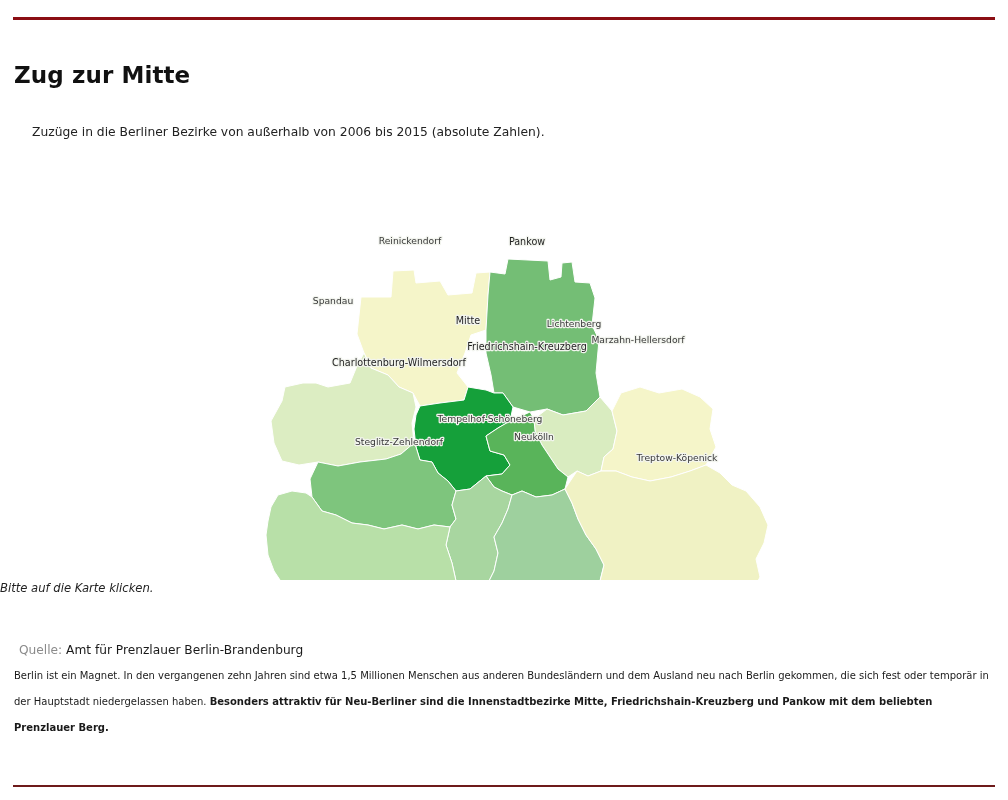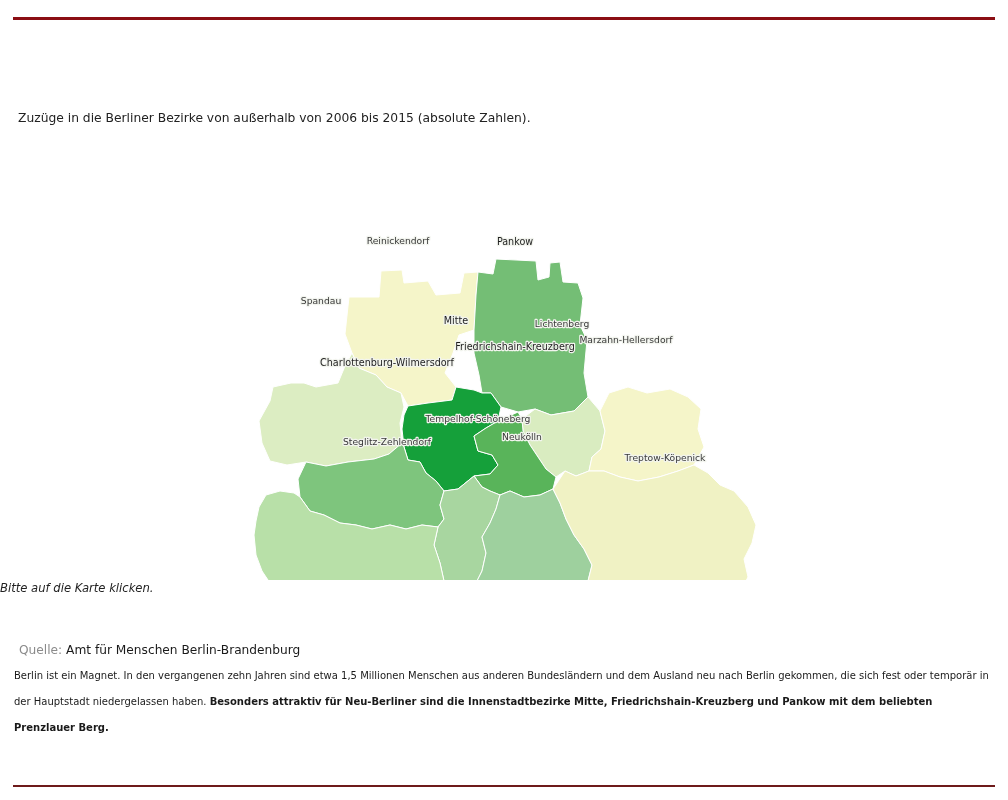--- a/index.html
+++ b/index.html
@@ -44,27 +44,27 @@
     margin: 0;
     font-size: 23px;
     font-weight: bold;
     letter-spacing: 0.1px;
     color: #111111;
   }
   .subline {
     position: absolute;
     left: 14px;
     top: 107px;
-    margin: 4px;
+    margin: 18px;
     font-size: 12.3px;
     color: #222222;
   }
   .map-wrap {
     position: absolute;
-    left: 4px;
+    left: 16px;
     top: 125px;
     width: 924px;
     height: 455px;
   }
   .map-svg {
     display: block;
     width: 1008px;
     height: 455px;
   }
   .district {
@@ -121,20 +121,21 @@
     font-weight: bold;
   }
 </style>
 </head>
 <body>
 
 <div class="page">
 
   <div class="rule-top" style="background: rgb(139, 14, 20);"></div>
 
+  <h1 class="headline">Zug zur Mitte</h1>
   <p class="subline">Zuzüge in die Berliner Bezirke von außerhalb von 2006 bis 2015 (absolute Zahlen).</p>
 
   <div class="map-wrap">
     <svg class="map-svg" viewBox="0 0 1008 455">
 
       <path class="district" id="p-reinickendorf" d="M341,209 L345,172 L375,172 L377,146 L398,145 L400,158 L424,156 L432,170 L456,168 L460,148 L474,147 L472,170 L470,205 L455,210 L449,228 L441,248 L452,262 L448,275 L424,278 L404,281 L397,268 L383,262 L372,250 L355,243 L348,228 Z" fill="#f5f5c9"></path>
 
       <path class="district" id="p-pankow" d="M472,170 L474,147 L489,149 L492,134 L532,136 L534,155 L545,152 L546,138 L556,137 L559,157 L574,158 L579,173 L576,200 L583,215 L580,248 L584,272 L570,286 L547,290 L531,284 L514,287 L497,282 L487,268 L478,268 L475,250 L470,228 L470,205 Z" fill="#74be75"></path>
 
       <path class="district" id="p-spandau" d="M266,276 L269,262 L287,258 L300,258 L312,262 L334,258 L341,241 L348,228 L355,243 L372,250 L383,262 L397,268 L400,282 L396,298 L398,318 L385,329 L370,334 L344,337 L322,341 L302,337 L283,340 L266,336 L258,318 L255,296 Z" fill="#dcedc2"></path>
@@ -167,18 +168,18 @@
       <text class="district-label major" x="383" y="241">Charlottenburg-Wilmersdorf</text>
       <text class="district-label" x="474" y="297">Tempelhof-Schöneberg</text>
       <text class="district-label" x="518" y="315">Neukölln</text>
       <text class="district-label" x="383" y="320">Steglitz-Zehlendorf</text>
       <text class="district-label" x="661" y="336">Treptow-Köpenick</text>
     </svg>
   </div>
 
   <p class="hint">Bitte auf die Karte klicken.</p>
 
-  <p class="source"><span class="label">Quelle:</span><span> Amt für Menschen Berlin-Brandenburg</span></p>
+  <p class="source"><span class="label">Quelle:</span><span> Amt für Prenzlauer Berlin-Brandenburg</span></p>
 
   <p class="body-text"><span>Berlin ist ein Magnet. In den vergangenen zehn Jahren sind etwa 1,5 Millionen Menschen aus anderen Bundesländern und dem Ausland neu nach Berlin gekommen, die sich fest oder temporär in der Hauptstadt niedergelassen haben. </span><b>Besonders attraktiv für Neu-Berliner sind die Innenstadtbezirke Mitte, Friedrichshain-Kreuzberg und Pankow mit dem beliebten Prenzlauer Berg.</b></p>
 
   <div class="rule-bottom" style="background: rgb(110, 26, 26);"></div>
 </div>
 
 </body></html>

